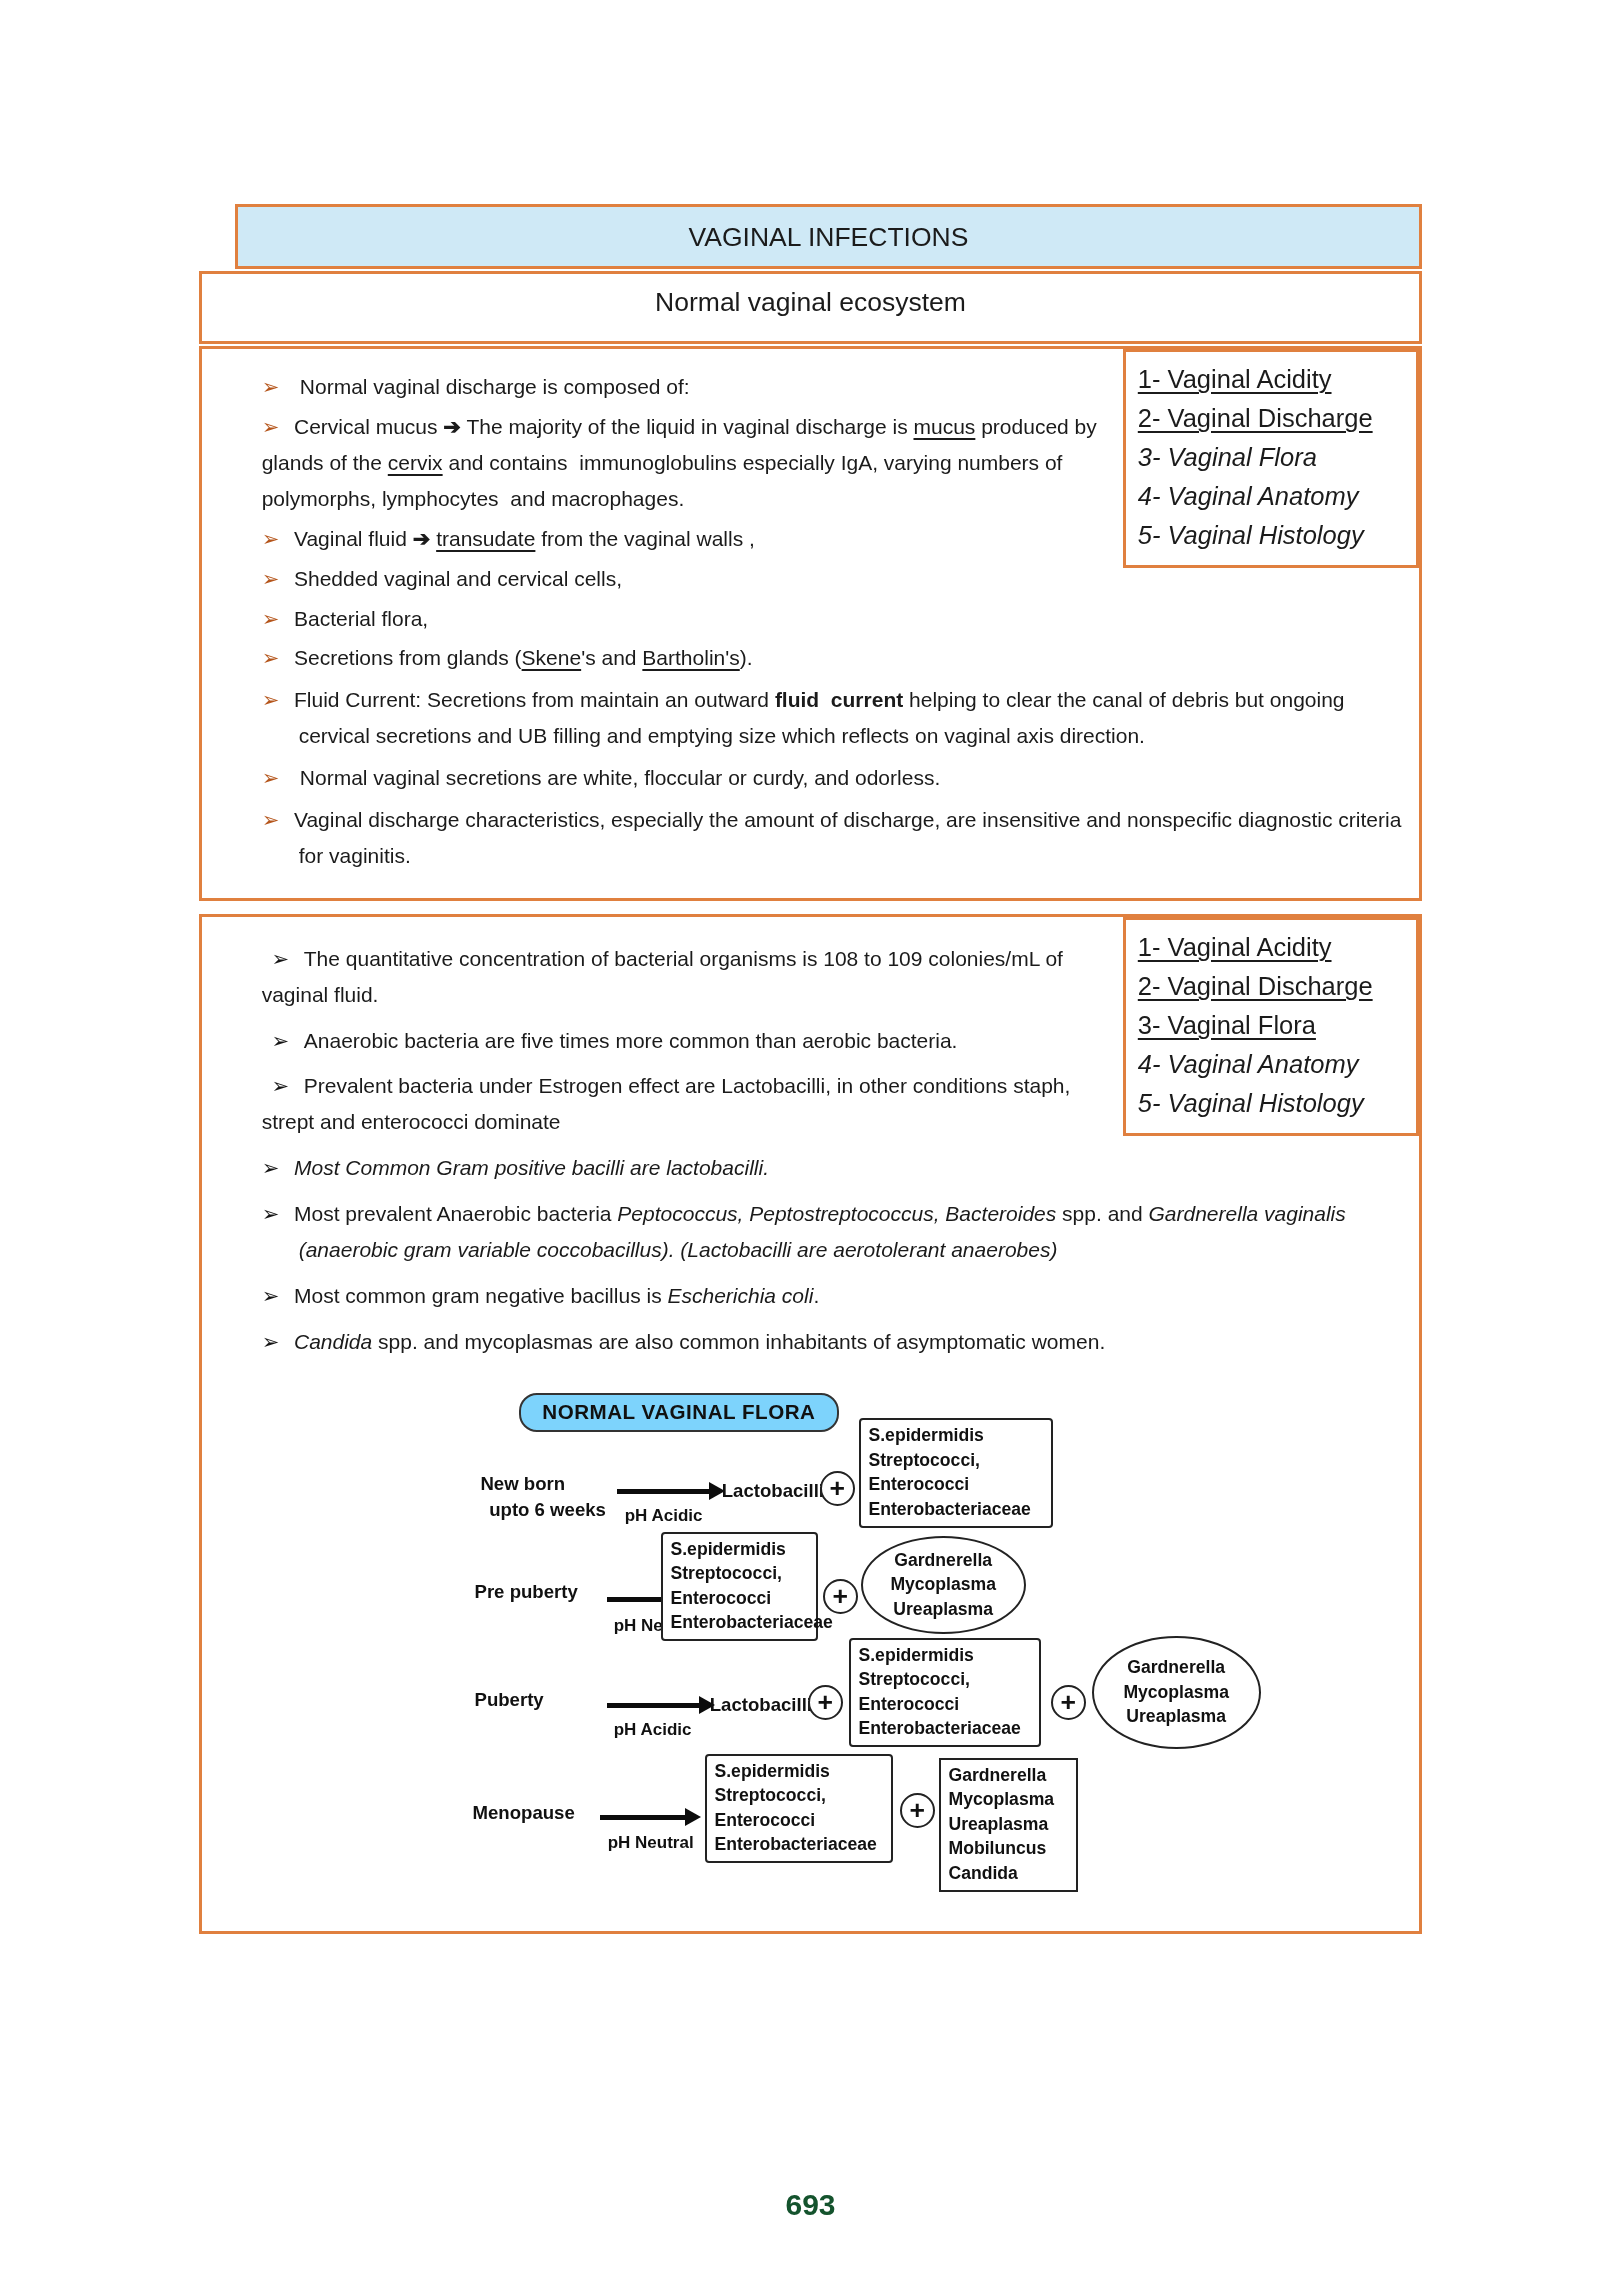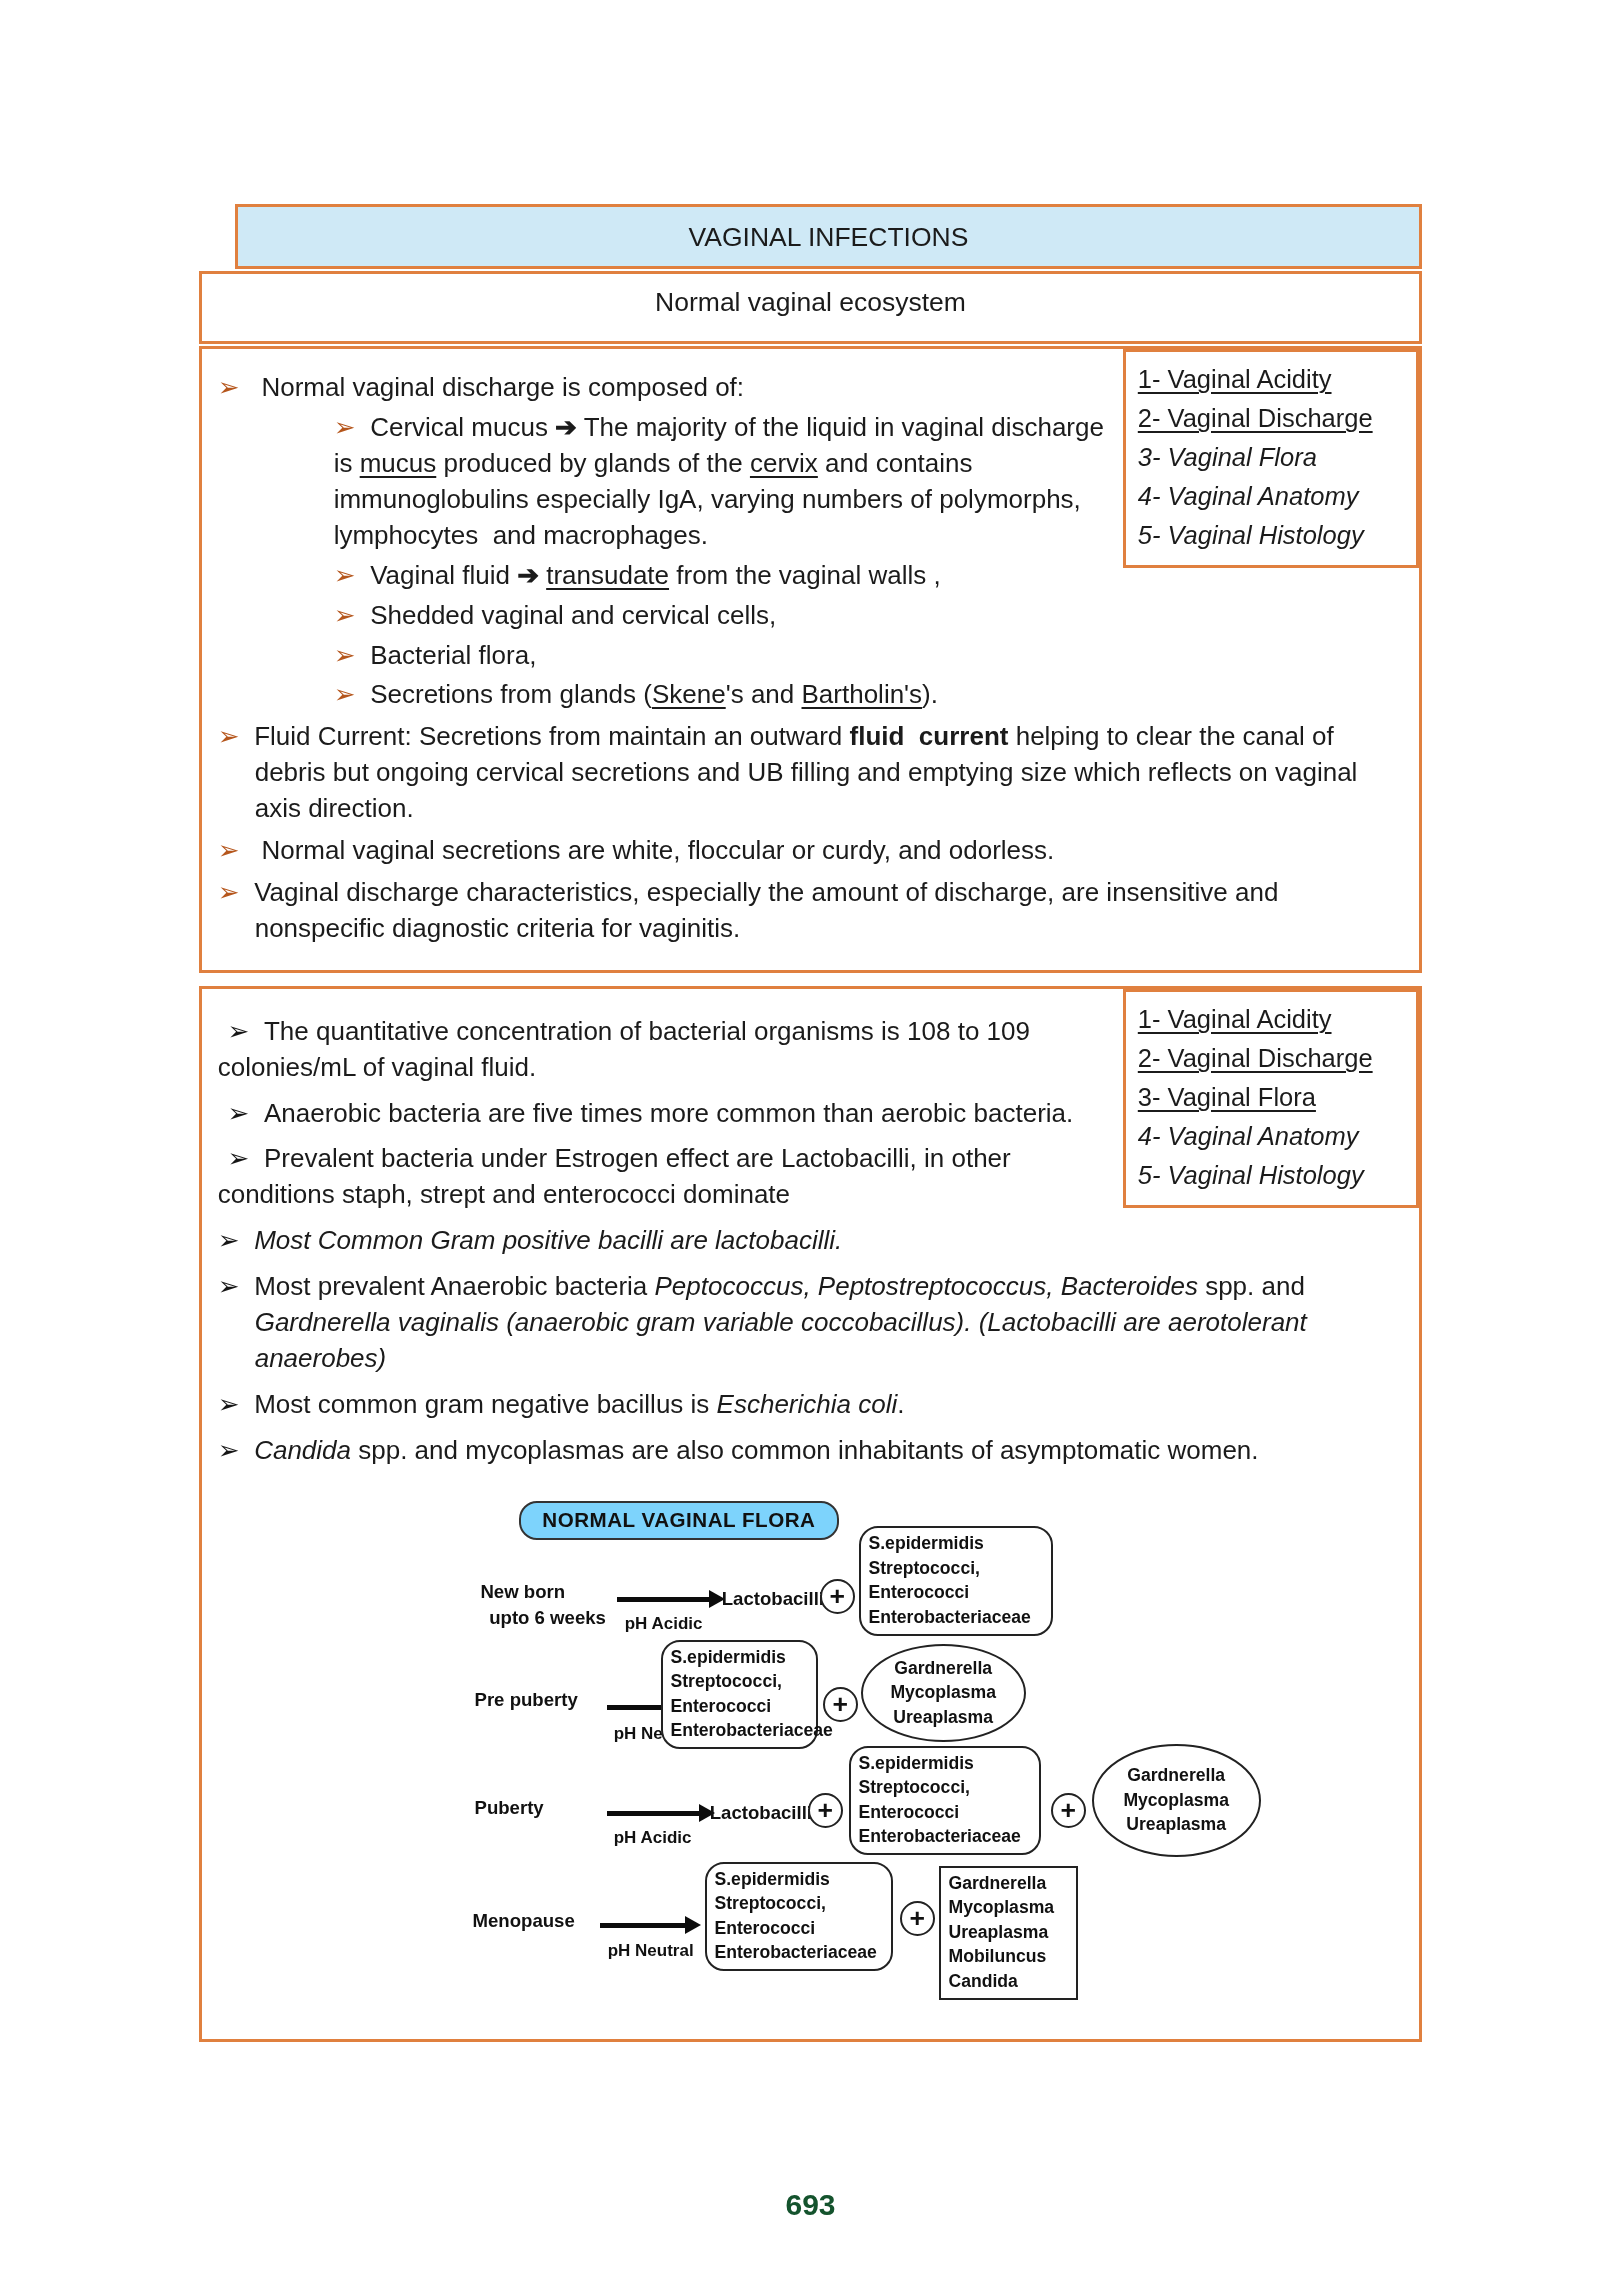--- a/index.html
+++ b/index.html
@@ -12,21 +12,21 @@
   .bar-white { background:#fff; margin-top:2px; padding:12.7px 0 22.5px 0; }
 
   .box { border:3.9px solid #e0803f; background:#fff; padding:13.7px 17.6px 23.5px 15.7px; overflow:hidden; }
   .sec1 { margin-top:2.9px; }
   .sec2 { margin-top:13.7px; }
 
   .side { float:right; width:296px; border:3.9px solid #e0803f; background:#fff;
           padding:7.8px 11.8px 9.8px 11.8px; margin:-13.7px -17.6px 13.7px 17.6px; }
   .side-item { font-size:25.5px; line-height:39px; white-space:pre-wrap; }
 
-  .bullets p { font-size:26px; line-height:36px; white-space:pre-wrap; }
+  .bullets p { font-size:21px; line-height:36px; white-space:pre-wrap;margin-left:44px; }
   .b1 { padding-left:37px; text-indent:-37px; margin-top:5.9px; }
   .b2 { margin-left:116px; margin-top:3.9px; }
   .nh { text-indent:9.8px; margin-top:9.8px; }
   .hg { padding-left:37px; text-indent:-37px; margin-top:9.8px; }
 
   .g1 { color:#b5561c; margin-right:14.7px; }
   .g2 { color:#151515; margin-right:14.7px; }
   .ar { font-weight:bold; }
   .u { text-decoration:underline; text-decoration-thickness:2px; text-underline-offset:3.9px; }
   .b { font-weight:bold; }
@@ -39,21 +39,21 @@
                  border-radius:18px; padding:4.9px 21.6px 5.9px 21.6px; font-size:20.6px; letter-spacing:0.5px; }
   .stage { position:absolute; font-size:18.6px; line-height:26.5px; }
   .stage div:nth-child(2){ padding-left:8.8px; }
   .phl { position:absolute; font-size:17px; }
   .lacto { position:absolute; font-size:18.6px; }
   .darrow { position:absolute; height:4.9px; background:#0c0c0c; }
   .darrow::after { content:""; position:absolute; right:-15.7px; top:-6.9px;
                    border-left:16.7px solid #0c0c0c; border-top:9.3px solid transparent; border-bottom:9.3px solid transparent; }
   .plus { position:absolute; width:35px; height:35px; border:2.5px solid #222; border-radius:50%;
           background:#fff; text-align:center; font-size:26.5px; line-height:31px; font-weight:bold; z-index:3; }
-  .obox { position:absolute; border:2.5px solid #222; border-radius:19px; background:#fff;
+  .obox { position:absolute; border:2.5px solid #222; border-radius:4px; background:#fff;
           padding:2.9px 7.8px 4.9px 7.8px; z-index:2; }
   .oell { position:absolute; border:2.5px solid #222; border-radius:50%; background:#fff;
           display:flex; flex-direction:column; justify-content:center; text-align:center; z-index:1; }
   .orect { position:absolute; border:2.5px solid #222; background:#fff; padding:2.9px 7.8px 4.9px 7.8px; }
 
   .footer { position:absolute; left:0; right:0; top:2188px; text-align:center;
             font-size:30px; font-weight:bold; color:#14532d; }
 </style>
 </head>
 <body>

